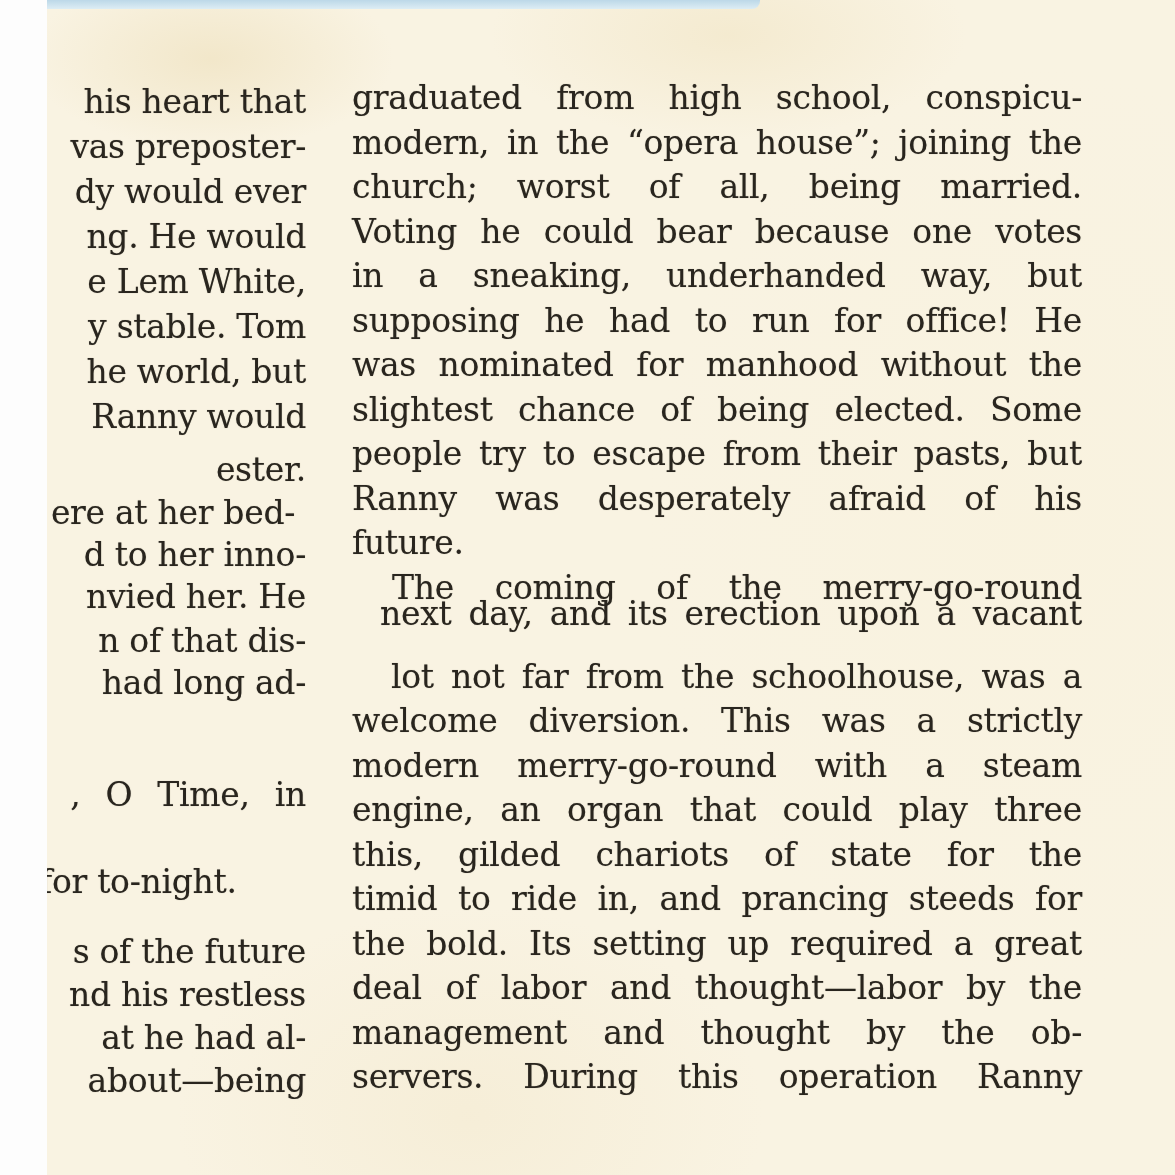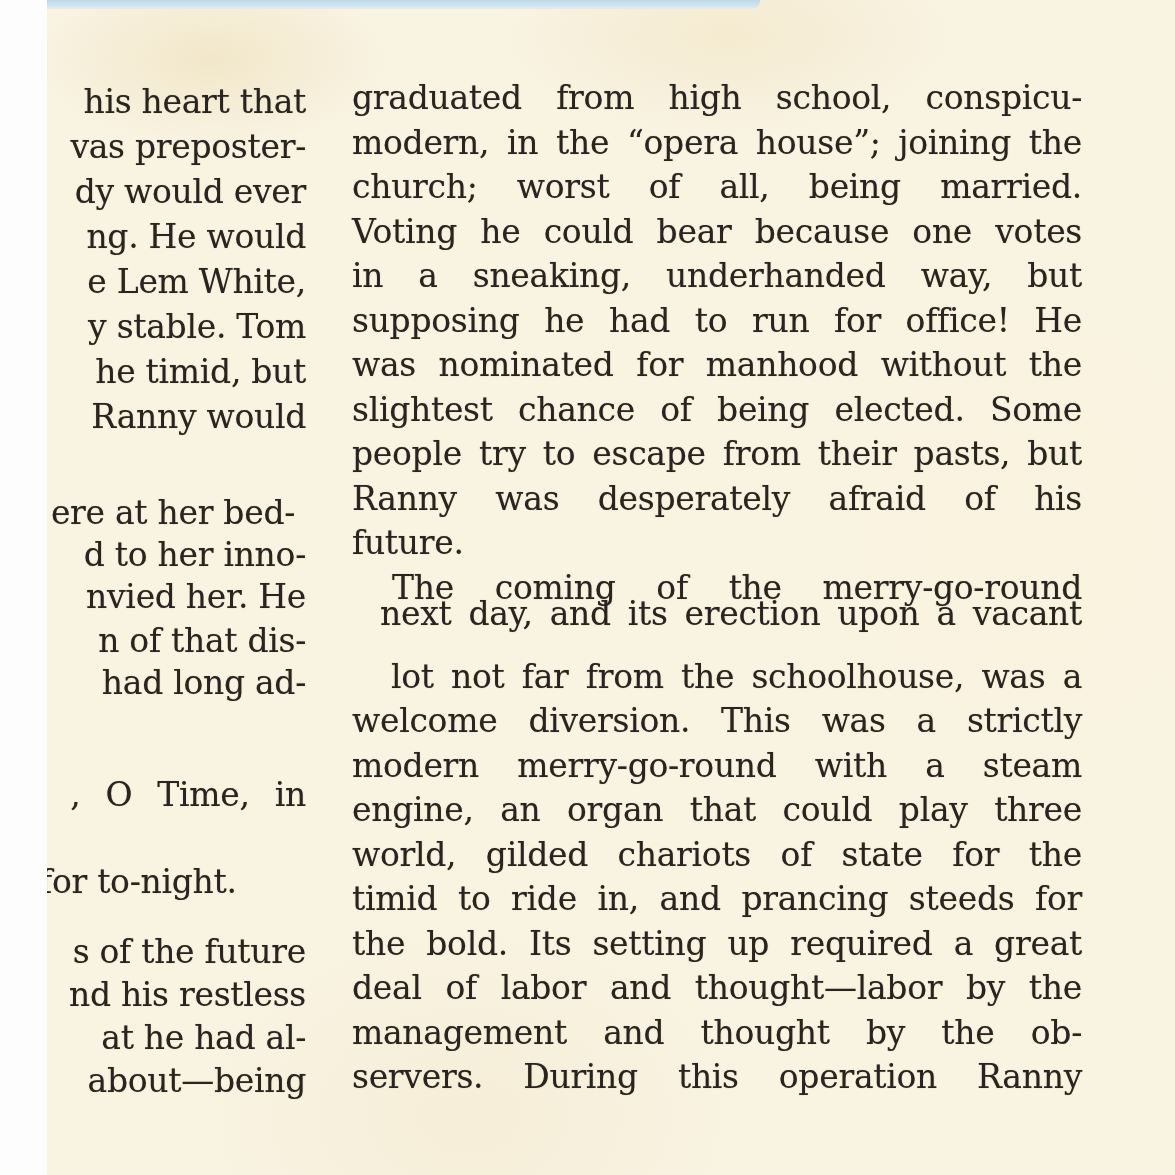--- a/index.html
+++ b/index.html
@@ -67,22 +67,23 @@
 
 <div class="scan">
   <div class="edge-strip"></div>
   <div class="col col-left" id="left-col">
       <div class="line" style="top: 80px;">his heart that</div>
       <div class="line" style="top: 125px;">vas preposter-</div>
       <div class="line" style="top: 170px;">dy would ever</div>
       <div class="line" style="top: 260px;">e Lem White,</div>
       <div class="line" style="top: 215px;">ng. He would</div>
       <div class="line" style="top: 305px;">y stable. Tom</div>
-      <div class="line" style="top: 350px;">he timid, but</div>
+      <div class="line" style="top: 350px;">he world, but</div>
       <div class="line" style="top: 395px;">Ranny would</div>
+      <div class="line" style="top: 448px;">ester.</div>
       <div class="line" style="top: 491px; text-align: center;">ere at her bed-</div>
       <div class="line" style="top: 533px;">d to her inno-</div>
       <div class="line" style="top: 575px;">nvied her. He</div>
       <div class="line" style="top: 619px;">n of that dis-</div>
       <div class="line" style="top: 661px;">had long ad-</div>
       <div class="line verse" style="top: 773px;">, O Time, in</div>
       <div class="line flush" style="top: 860px;">for to-night.</div>
       <div class="line" style="top: 930px;">s of the future</div>
       <div class="line" style="top: 973px;">nd his restless</div>
       <div class="line" style="top: 1016px;">at he had al-</div>
@@ -99,21 +100,21 @@
       <div class="line" style="top: 388px;">slightest chance of being elected. Some</div>
       <div class="line" style="top: 432px;">people try to escape from their pasts, but</div>
       <div class="line" style="top: 477px;">Ranny was desperately afraid of his</div>
       <div class="line end" style="top: 521px;">future.</div>
       <div class="line indent" style="top: 566px;">The coming of the merry-go-round</div>
       <div class="line" style="top: 592px; margin-left: 28px;">next day, and its erection upon a vacant</div>
       <div class="line" style="top: 655px; margin-left: 39px;">lot not far from the schoolhouse, was a</div>
       <div class="line" style="top: 699px;">welcome diversion. This was a strictly</div>
       <div class="line" style="top: 744px;">modern merry-go-round with a steam</div>
       <div class="line" style="top: 788px;">engine, an organ that could play three</div>
-      <div class="line" style="top: 833px;">world, gilded chariots of state for the</div>
+      <div class="line" style="top: 833px;">this, gilded chariots of state for the</div>
       <div class="line" style="top: 877px;">timid to ride in, and prancing steeds for</div>
       <div class="line" style="top: 922px;">the bold. Its setting up required a great</div>
       <div class="line" style="top: 966px;">deal of labor and thought—labor by the</div>
       <div class="line" style="top: 1055px;">servers. During this operation Ranny</div>
       <div class="line" style="top: 1011px;">management and thought by the ob-</div>
     </div>
   <div class="white-margin"></div>
 </div>
 
 </body></html>

